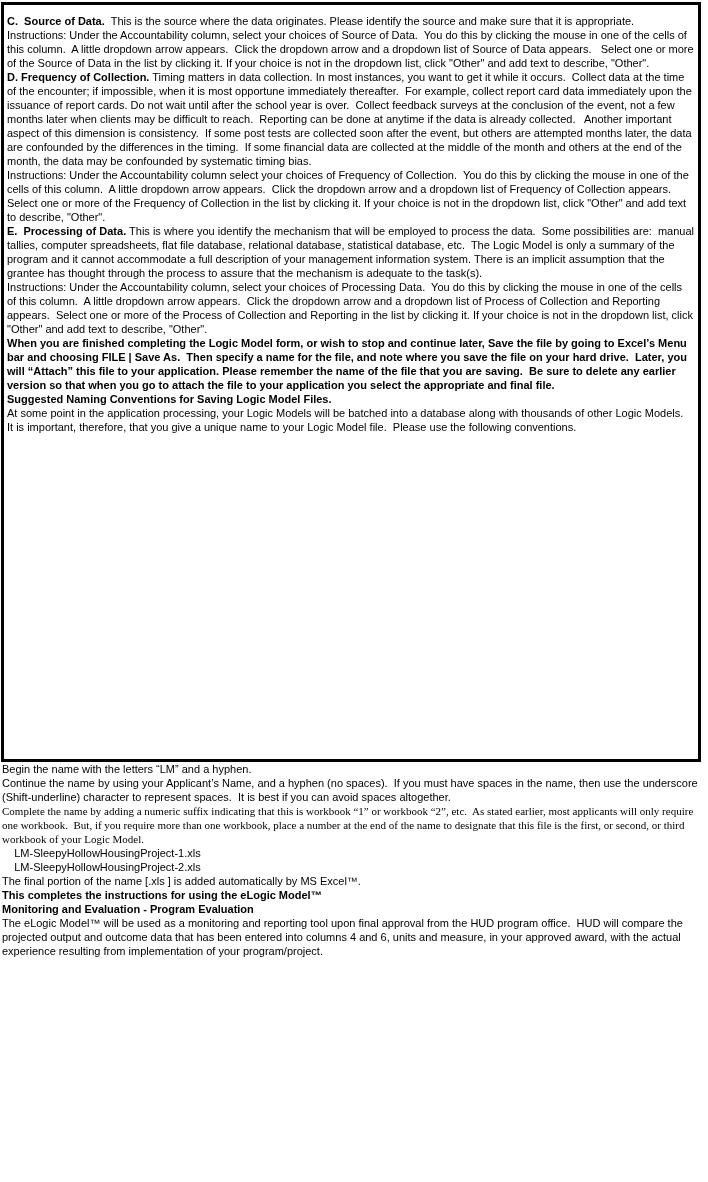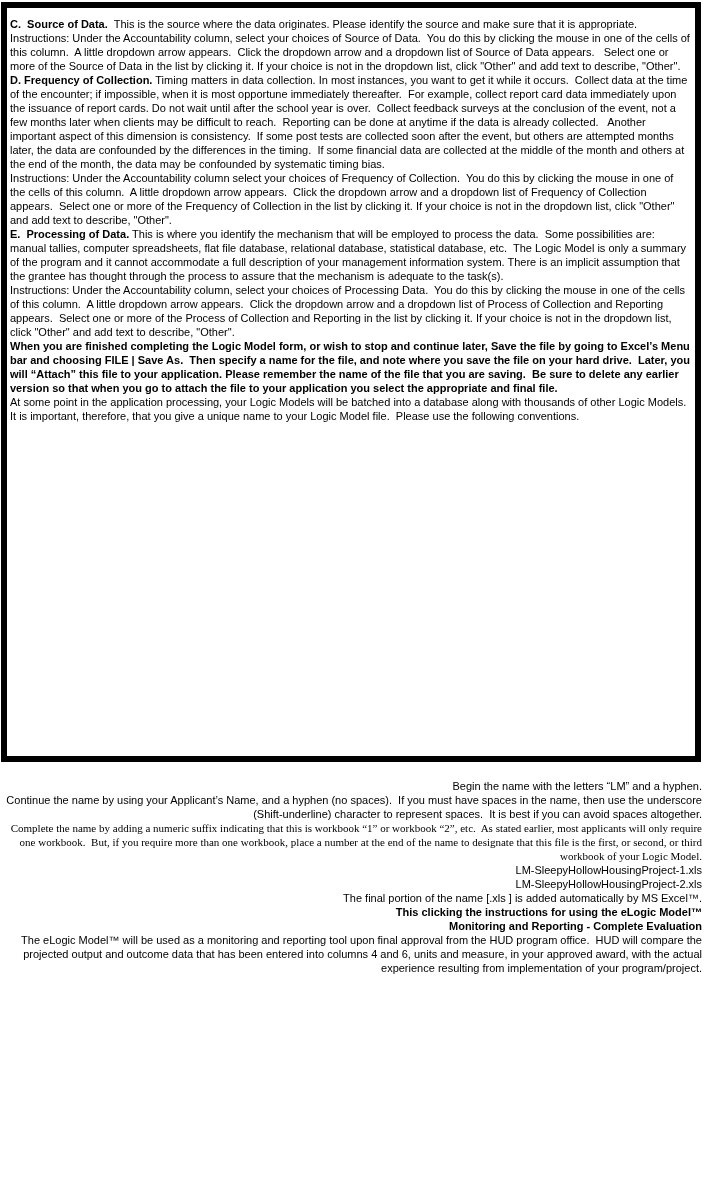--- a/index.html
+++ b/index.html
@@ -18,28 +18,26 @@
   }
   .page {
     width: 708px;
     height: 1182px;
     position: relative;
   }
   .box {
     box-sizing: border-box;
     margin: 2px 0 0 1px;
     width: 700px;
-    border: 6px solid #4c1d95;
+    border: 3px solid #4c1d95;
     padding: 9px 4px 12px 3px;
     min-height: 760px;
   }
   .below {
-    margin-top: 17px;
     padding: 0 6px 0 2px;
-    text-align: right;
   }
   p.para {
     margin: 0;
     white-space: pre-wrap;
   }
   .gap1 { margin-top: 17px; }
   .gap2 { margin-top: 26px; font-family: Liberation Serif, serif; }
   .gap3 { margin-top: 48px; }
   .b { font-weight: bold; }
   .u { }
@@ -49,26 +47,27 @@
 
 <div class="page">
   <section class="box" style="border-color: rgb(0, 0, 0);">
       <p class="para"><span class="b">C.  Source of Data.</span><span>  This is the source where the data originates. Please identify the source and make sure that it is appropriate.</span></p>
       <p class="para gap1"><span class="u">Instructions</span><span>: Under the Accountability column, select your choices of Source of Data.  You do this by clicking the mouse in one of the cells of this column.  A little dropdown arrow appears.  Click the dropdown arrow and a dropdown list of Source of Data appears.   Select one or more of the Source of Data in the list by clicking it. If your choice is not in the dropdown list, click "Other" and add text to describe, "Other".</span></p>
       <p class="para gap1"><span class="b">D. Frequency of Collection.</span><span> Timing matters in data collection. In most instances, you want to get it while it occurs.  Collect data at the time of the encounter; if impossible, when it is most opportune immediately thereafter.  For example, collect report card data immediately upon the issuance of report cards. Do not wait until after the school year is over.  Collect feedback surveys at the conclusion of the event, not a few months later when clients may be difficult to reach.  Reporting can be done at anytime if the data is already collected.   Another important aspect of this dimension is consistency.  If some post tests are collected soon after the event, but others are attempted months later, the data are confounded by the differences in the timing.  If some financial data are collected at the middle of the month and others at the end of the month, the data may be confounded by systematic timing bias.</span></p>
       <p class="para gap1"><span class="u">Instructions</span><span>: Under the Accountability column select your choices of Frequency of Collection.  You do this by clicking the mouse in one of the cells of this column.  A little dropdown arrow appears.  Click the dropdown arrow and a dropdown list of Frequency of Collection appears.  Select one or more of the Frequency of Collection in the list by clicking it. If your choice is not in the dropdown list, click "Other" and add text to describe, "Other".</span></p>
       <p class="para gap1"><span class="b">E.  Processing of Data.</span><span> This is where you identify the mechanism that will be employed to process the data.  Some possibilities are:  manual tallies, computer spreadsheets, flat file database, relational database, statistical database, etc.  The Logic Model is only a summary of the program and it cannot accommodate a full description of your management information system. There is an implicit assumption that the grantee has thought through the process to assure that the mechanism is adequate to the task(s).</span></p>
       <p class="para gap1"><span class="u">Instructions</span><span>: Under the Accountability column, select your choices of Processing Data.  You do this by clicking the mouse in one of the cells of this column.  A little dropdown arrow appears.  Click the dropdown arrow and a dropdown list of Process of Collection and Reporting appears.  Select one or more of the Process of Collection and Reporting in the list by clicking it. If your choice is not in the dropdown list, click "Other" and add text to describe, "Other".</span></p>
       <p class="para gap1"><span class="b">When you are finished completing the Logic Model form, or wish to stop and continue later, Save the file by going to Excel’s Menu bar and choosing FILE | Save As.  Then specify a name for the file, and note where you save the file on your hard drive.  Later, you will “Attach” this file to your application. Please remember the name of the file that you are saving.  Be sure to delete any earlier version so that when you go to attach the file to your application you select the appropriate and final file.</span></p>
+      <p class="para gap3"><span class="b">Suggested Naming Conventions for Saving Logic Model Files.</span></p>
       <p class="para gap1"><span>At some point in the application processing, your Logic Models will be batched into a database along with thousands of other Logic Models.  It is important, therefore, that you give a unique name to your Logic Model file.  Please use the following conventions.</span></p>
     </section>
   <section class="below">
       <p class="para"><span>Begin the name with the letters “LM” and a hyphen.</span></p>
       <p class="para gap1"><span>Continue the name by using your Applicant’s Name, and a hyphen (no spaces).  If you must have spaces in the name, then use the underscore (Shift-underline) character to represent spaces.  It is best if you can avoid spaces altogether.</span></p>
       <p class="para gap2"><span>Complete the name by adding a numeric suffix indicating that this is workbook “1” or workbook “2”, etc.  As stated earlier, most applicants will only require one workbook.  But, if you require more than one workbook, place a number at the end of the name to designate that this file is the first, or second, or third workbook of your Logic Model.</span></p>
       <p class="para gap1"><span>    LM-SleepyHollowHousingProject-1.xls
     LM-SleepyHollowHousingProject-2.xls</span></p>
       <p class="para gap1"><span>The final portion of the name [.xls ] is added automatically by MS Excel™.</span></p>
-      <p class="para gap1"><span class="b">This clicking the instructions for using the eLogic Model™</span></p>
-      <p class="para gap1"><span class="b">Monitoring and Reporting - Complete Evaluation</span></p>
+      <p class="para gap1"><span class="b">This completes the instructions for using the eLogic Model™</span></p>
+      <p class="para gap1"><span class="b">Monitoring and Evaluation - Program Evaluation</span></p>
       <p class="para gap1"><span>The eLogic Model™ will be used as a monitoring and reporting tool upon final approval from the HUD program office.  HUD will compare the projected output and outcome data that has been entered into columns 4 and 6, </span><span class="u">units and measure</span><span>, in your approved award, with the actual experience resulting from implementation of your program/project.</span></p>
     </section>
 </div>
 
 </body></html>

